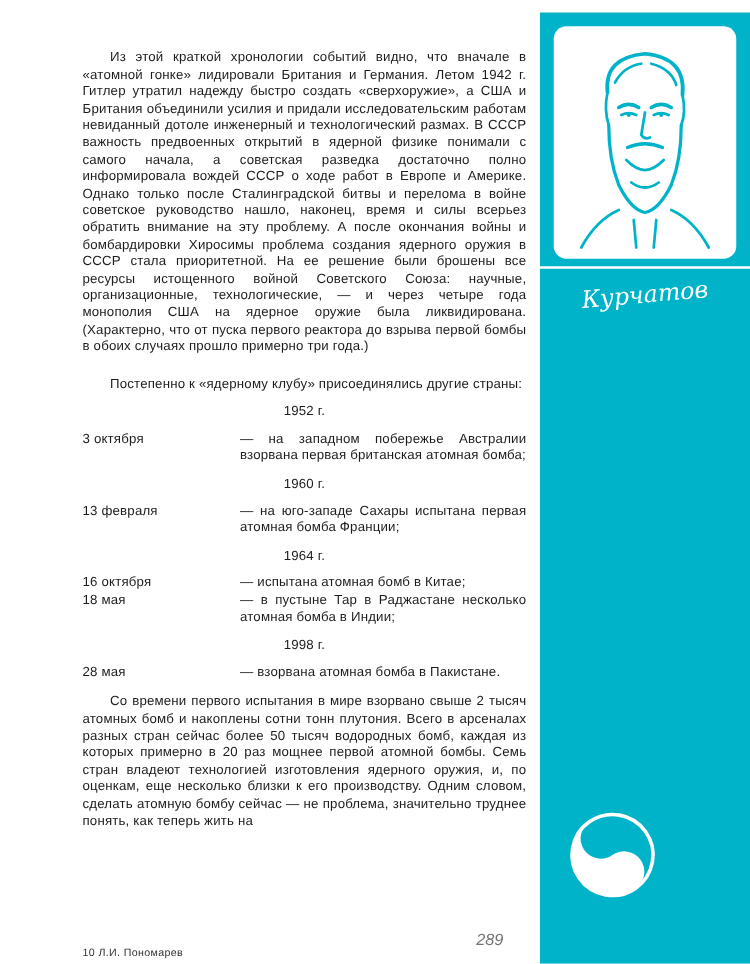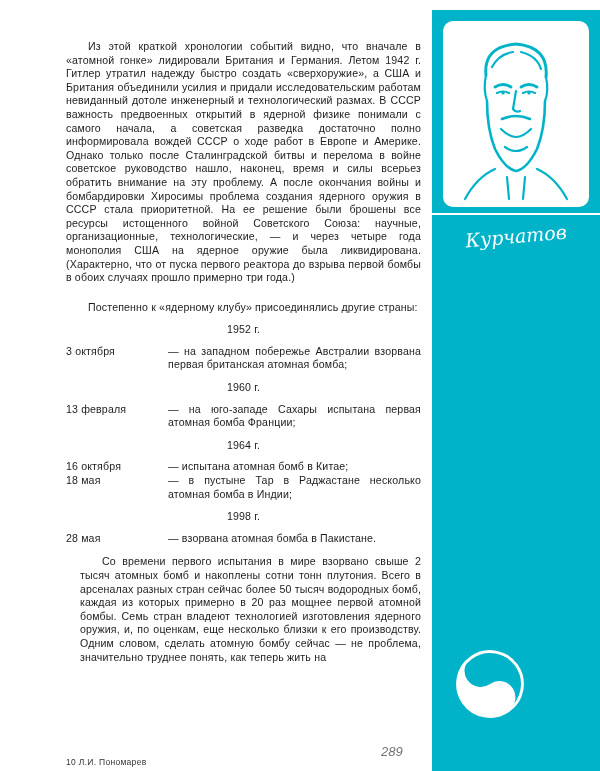--- a/index.html
+++ b/index.html
@@ -22,25 +22,25 @@
   }
   .para { text-indent: 22px; }
   .para + .para { margin-top: 16px; }
 
   .year-heading {
     font-weight: normal;
     text-align: center;
     margin: 9px 0 8px 0;
     text-indent: 0;
   }
-  .timeline-row { display: flex; }
+  .timeline-row { display: flex; gap: 24px; }
   .timeline-date { width: 102px; flex: 0 0 102px; }
   .timeline-event { flex: 1; text-align: justify; }
 
-  .closing { margin-top: 10px; text-indent: 22px; margin-left: 14px; }
+  .closing { margin-top: 10px; text-indent: 22px; }
 
   
   .page-number {
     position: absolute; left: 381px; top: 744px;
     font-size: 13px; font-weight: normal; color: #737373;
     font-style: italic;
   }
   .footer {
     position: absolute; left: 66px; top: 757px;
     font-size: 8.5px; color: #333; letter-spacing: 0.3px;

